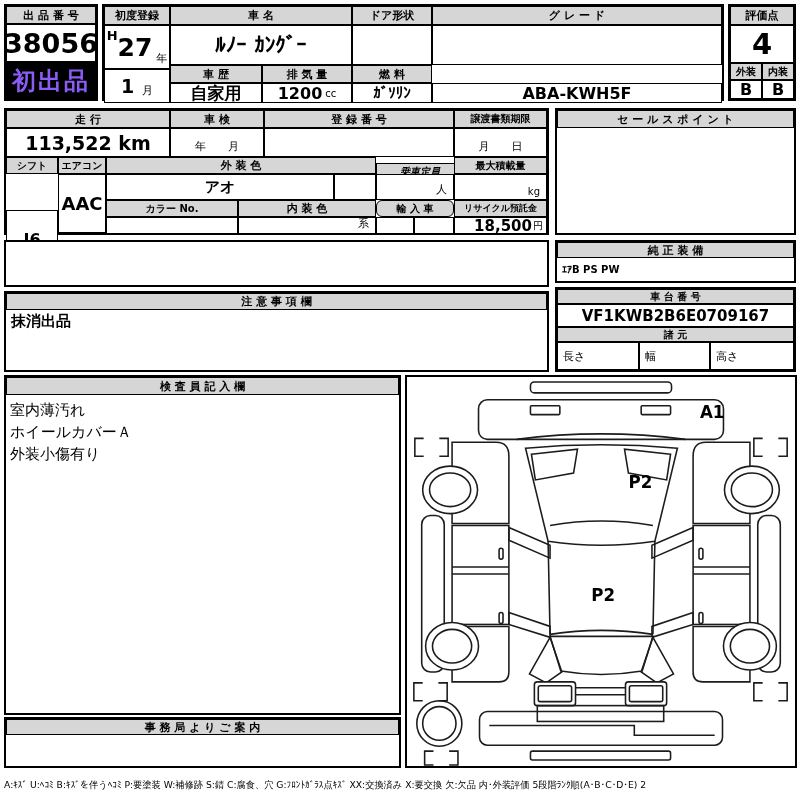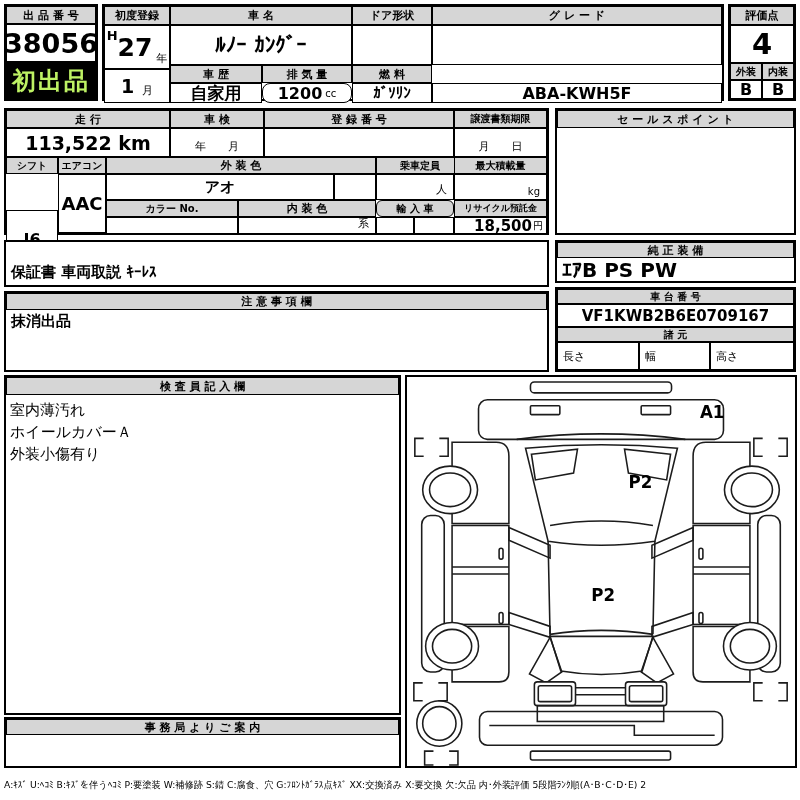--- a/index.html
+++ b/index.html
@@ -9,21 +9,21 @@
   .box  { position:absolute; border:2px solid #000; background:#fff; }
   .cell { position:absolute; display:flex; align-items:center; justify-content:center;
           overflow:hidden; white-space:nowrap; border:1px solid #000; background:#fff; }
   .hdr  { background:#d6d6d6; font-size:11px; font-weight:bold; }
   .hdr-sm { font-size:10px; }
   .noline { border:0; }
   .val-text { font-size:15px; font-weight:bold; justify-content:flex-start; padding-left:5px; }
   .bottom-right { align-items:flex-end; justify-content:flex-end; padding:0 6px 2px 0; font-size:11px; }
   .bottom-center{ align-items:flex-end; padding-bottom:2px; font-size:11px; }
   .top-left { align-items:flex-start; justify-content:flex-start; padding:2px 0 0 5px; }
-  .badge { background:#000; color:#bef264; font-size:24px; font-weight:bold; letter-spacing:2px; }
+  .badge { background:#000; color:#8b5cf6; font-size:24px; font-weight:bold; letter-spacing:2px; }
   .unit { font-size:10px; font-weight:normal; margin-left:3px; }
   .inspector-lines { position:absolute; font-size:15px; font-weight:normal; line-height:22px;
                      left:4px; top:22px; }
   .legend { position:absolute; left:4px; top:779px; font-size:9.5px; white-space:nowrap;
             transform:scaleX(0.97); transform-origin:left center; }
   svg text { font-family:"DejaVu Sans","Liberation Sans",sans-serif; }
 </style>
 </head>
 <body>
 
@@ -48,21 +48,21 @@
     </div>
     <div class="cell hdr" style="left:66px;top:0;width:182px;height:19px;">車 名</div>
     <div class="cell" style="left:66px;top:19px;width:182px;height:40px;font-size:21px;font-weight:bold;">ﾙﾉｰ ｶﾝｸﾞｰ</div>
     <div class="cell hdr" style="left:248px;top:0;width:80px;height:19px;">ドア形状</div>
     <div class="cell" style="left:248px;top:19px;width:80px;height:40px;"></div>
     <div class="cell hdr" style="left:328px;top:0;width:290px;height:19px;">グ レ ー ド</div>
     <div class="cell" style="left:328px;top:19px;width:290px;height:40px;"></div>
     <div class="cell hdr" style="left:66px;top:59px;width:92px;height:18px;">車 歴</div>
     <div class="cell" style="left:66px;top:77px;width:92px;height:20px;font-size:17px;font-weight:bold;">自家用</div>
     <div class="cell hdr" style="left:158px;top:59px;width:90px;height:18px;">排 気 量</div>
-    <div class="cell" style="left:158px;top:77px;width:90px;height:20px;border-radius:8px;">
+    <div class="cell" style="left:158px;top:77px;width:90px;height:20px;">
       <span style="font-size:16px;font-weight:bold;">1200</span>
         <span class="unit">cc</span>
     </div>
     <div class="cell hdr" style="left:248px;top:59px;width:80px;height:18px;">燃 料</div>
     <div class="cell" style="left:248px;top:77px;width:80px;height:20px;font-size:15px;font-weight:bold;">ｶﾞｿﾘﾝ</div>
     <div class="cell" style="left:328px;top:77px;width:290px;height:20px;font-size:16px;font-weight:bold;">ABA-KWH5F</div>
   </div>
 
   <div class="box" style="left:728px;top:4px;width:68px;height:97px;">
     <div class="cell hdr" style="left:0;top:0;width:64px;height:19px;">評価点</div>
@@ -84,21 +84,21 @@
     <div class="cell bottom-center" style="left:448px;top:18px;width:93px;height:29px;">月　　日</div>
 
     <div class="cell hdr hdr-sm" style="left:0;top:47px;width:52px;height:17px;">シフト</div>
     <div class="cell hdr hdr-sm" style="left:52px;top:47px;width:48px;height:17px;">エアコン</div>
     <div class="cell" style="left:0;top:64px;width:52px;height:59px;font-size:16px;font-weight:bold;margin-top:36px;">I6</div>
     <div class="cell" style="left:52px;top:64px;width:48px;height:59px;font-size:18px;font-weight:bold;">AAC</div>
 
     <div class="cell hdr" style="left:100px;top:47px;width:270px;height:17px;">外 装 色</div>
     <div class="cell" style="left:100px;top:64px;width:228px;height:26px;font-size:15px;font-weight:bold;">アオ</div>
     <div class="cell" style="left:328px;top:64px;width:42px;height:26px;"></div>
-    <div class="cell hdr hdr-sm" style="left:370px;top:47px;width:88px;height:17px;">乗車定員</div>
+    <div class="cell hdr hdr-sm" style="left:370px;top:53px;width:88px;height:17px;font-style:italic;">乗車定員</div>
     <div class="cell bottom-right" style="left:370px;top:64px;width:78px;height:26px;">人</div>
     <div class="cell hdr hdr-sm" style="left:448px;top:47px;width:93px;height:17px;">最大積載量</div>
     <div class="cell bottom-right" style="left:448px;top:64px;width:93px;height:26px;font-size:10px;">kg</div>
 
     <div class="cell hdr hdr-sm" style="left:100px;top:90px;width:132px;height:17px;">カラー No.</div>
     <div class="cell" style="left:100px;top:107px;width:132px;height:16px;border-bottom:0;"></div>
     <div class="cell hdr" style="left:232px;top:90px;width:138px;height:17px;">内 装 色</div>
     <div class="cell bottom-right" style="left:232px;top:107px;width:138px;height:16px;border-bottom:0;">系</div>
     <div class="cell hdr hdr-sm" style="left:370px;top:90px;width:78px;height:17px;border-radius:6px;">輸 入 車</div>
     <div class="cell" style="left:370px;top:107px;width:38px;height:16px;border-bottom:0;"></div>
@@ -109,31 +109,30 @@
         <span style="font-size:10px;margin-left:1px;">円</span>
     </div>
   </div>
 
   <div class="box" style="left:555px;top:108px;width:241px;height:127px;">
     <div class="cell hdr" style="left:0;top:0;width:237px;height:18px;">セ ー ル ス ポ イ ン ト</div>
     <div class="cell noline top-left" style="left:0;top:18px;width:237px;height:105px;"></div>
   </div>
 
   <div class="box" style="left:4px;top:240px;width:545px;height:47px;">
-    <div class="cell noline val-text" style="left:0;top:17px;width:541px;height:26px;">保証書 車両取説 ｷｰﾚｽ</div>
   </div>
 
   <div class="box" style="left:4px;top:291px;width:545px;height:81px;">
     <div class="cell hdr" style="left:0;top:0;width:541px;height:17px;">注 意 事 項 欄</div>
     <div class="cell noline val-text top-left" style="left:0;top:17px;width:541px;height:60px;">抹消出品</div>
   </div>
 
   <div class="box" style="left:555px;top:240px;width:241px;height:43px;">
     <div class="cell hdr" style="left:0;top:0;width:237px;height:16px;">純 正 装 備</div>
-    <div class="cell noline" style="left:0;top:16px;width:237px;height:23px;font-size:20px;font-weight:bold;justify-content:flex-start;padding-left:5px;">ｴｱB PS PW</div>
+    <div class="cell noline" style="left:0;top:16px;width:237px;height:23px;font-size:10px;font-weight:bold;justify-content:flex-start;padding-left:5px;">ｴｱB PS PW</div>
   </div>
 
   <div class="box" style="left:555px;top:287px;width:241px;height:85px;">
     <div class="cell hdr hdr-sm" style="left:0;top:0;width:237px;height:15px;">車 台 番 号</div>
     <div class="cell" style="left:0;top:15px;width:237px;height:23px;font-size:15px;font-weight:bold;">VF1KWB2B6E0709167</div>
     <div class="cell hdr hdr-sm" style="left:0;top:38px;width:237px;height:15px;">諸 元</div>
     <div class="cell" style="left:0;top:53px;width:82px;height:28px;font-size:11px;justify-content:flex-start;padding-left:5px;">長さ</div>
     <div class="cell" style="left:82px;top:53px;width:71px;height:28px;font-size:11px;justify-content:flex-start;padding-left:5px;">幅</div>
     <div class="cell" style="left:153px;top:53px;width:84px;height:28px;font-size:11px;justify-content:flex-start;padding-left:5px;">高さ</div>
   </div>

